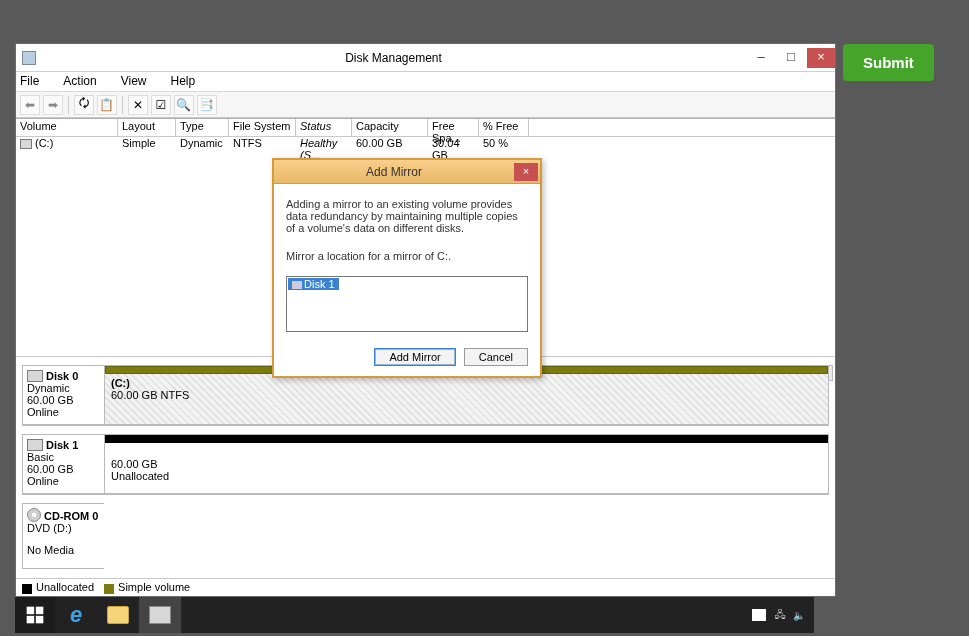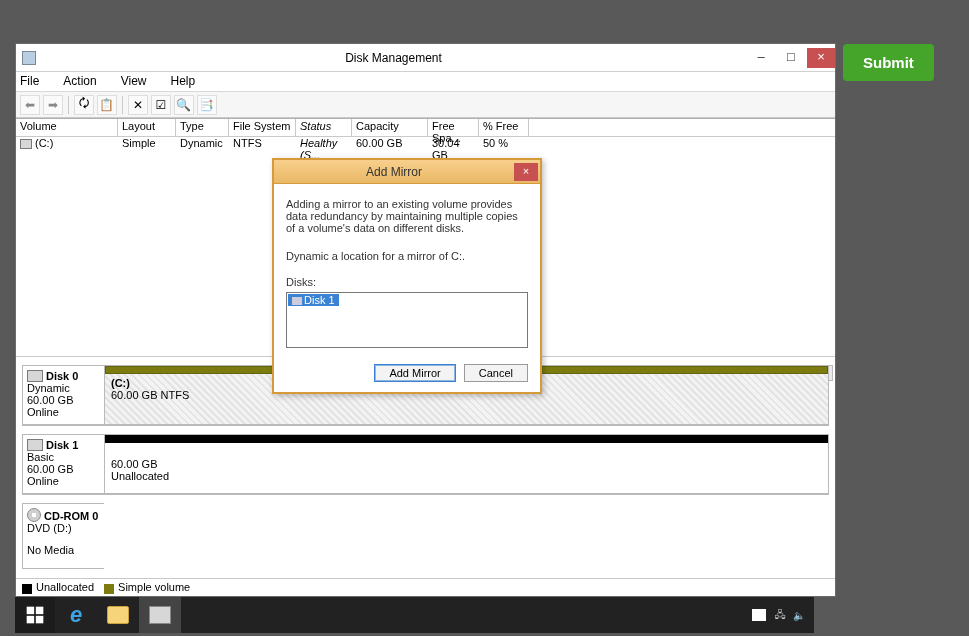--- a/index.html
+++ b/index.html
@@ -193,22 +193,21 @@
     </div>
   </div>
 
   <div class="dialog">
     <div class="dlg-title">
       <div class="dlg-title-text">Add Mirror</div>
       <div class="dlg-close">×</div>
     </div>
     <div class="dlg-body">
       <p style="margin-bottom:16px;">Adding a mirror to an existing volume provides data redundancy by maintaining multiple copies of a volume's data on different disks.</p>
-      <p style="margin-bottom:14px;">Dynamic a location for a mirror of C:.</p>
-      <div>Disks:</div>
+      <p style="margin-bottom:14px;">Mirror a location for a mirror of C:.</p>
       <div class="dlg-listbox">
         <span class="dlg-listitem"><span class="tiny"></span><span>Disk 1</span></span>
       </div>
       <div class="dlg-buttons">
         <button class="default">Add Mirror</button>
         <button>Cancel</button>
       </div>
     </div>
   </div>
 

